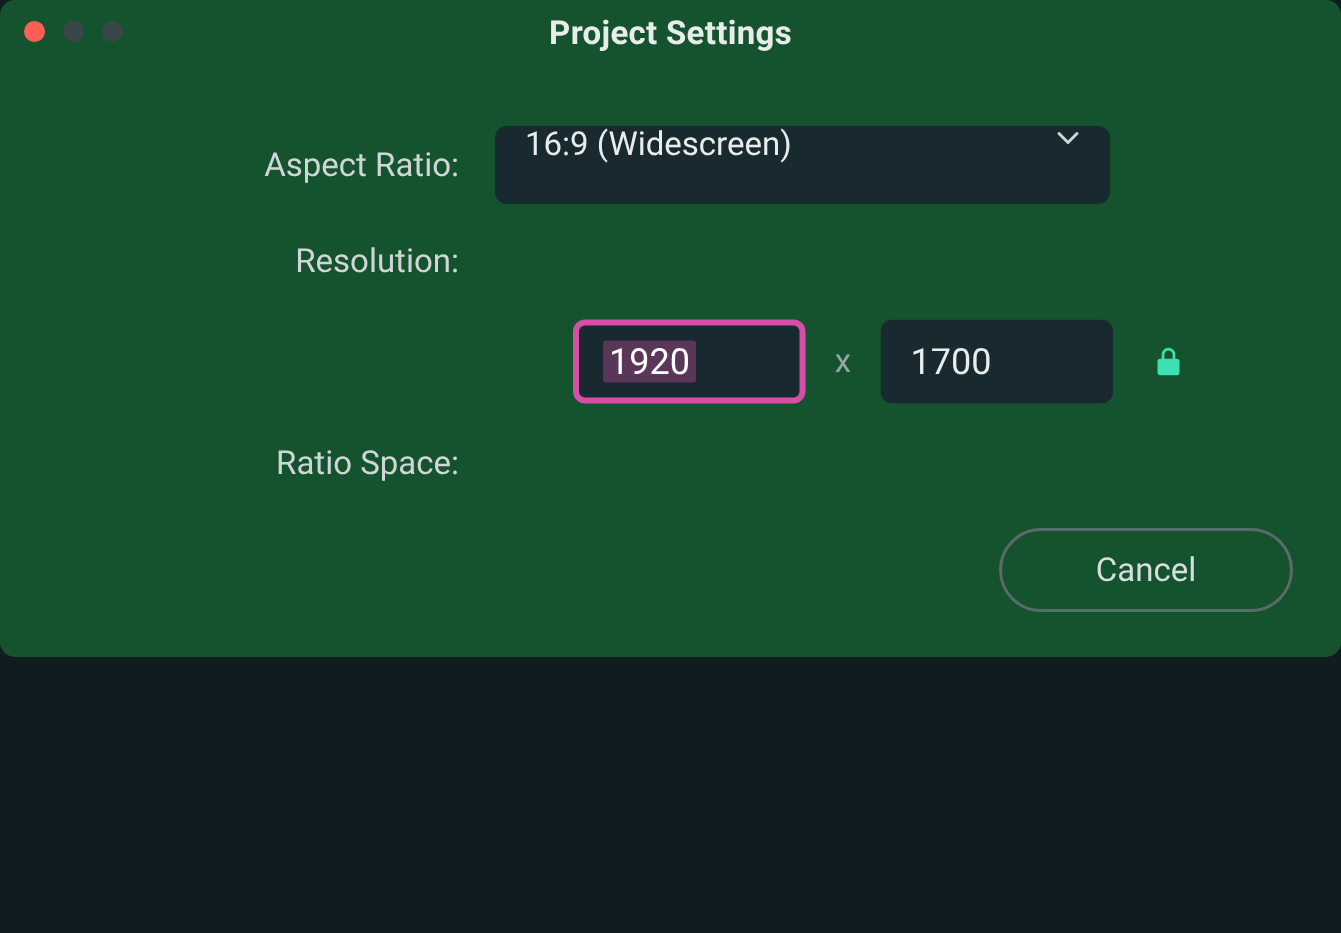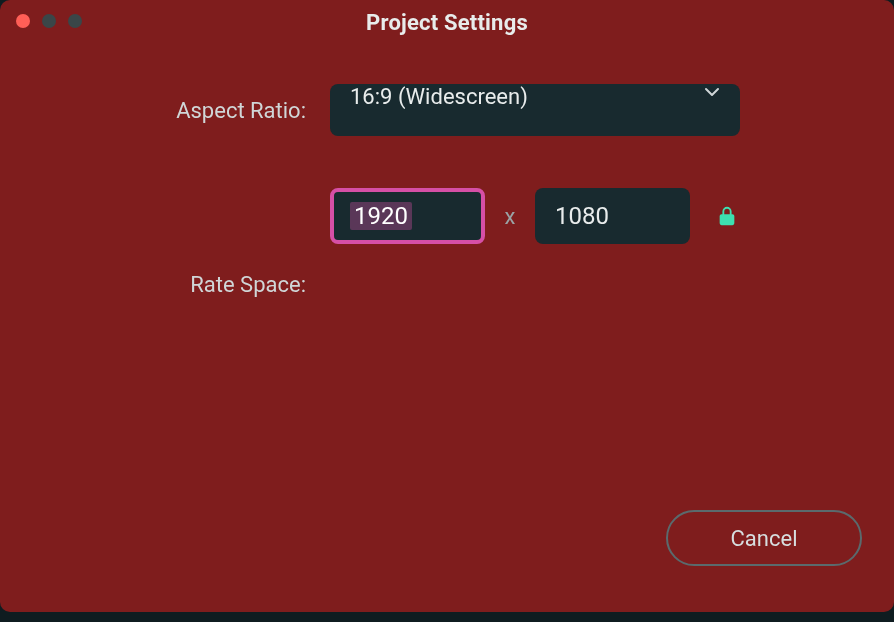--- a/index.html
+++ b/index.html
@@ -5,22 +5,22 @@
   * { box-sizing: border-box; margin: 0; padding: 0; }
   html, body { width: 894px; height: 622px; }
   body {
     font-family: -apple-system, BlinkMacSystemFont, "Segoe UI", Roboto, Helvetica, Arial, sans-serif;
     background: #0f1c20;
     color: #cfd6d8;
     overflow: hidden;
   }
   .window {
     width: 894px;
-    height: 612px;
-    background: #7f1d1d;
+    height: 438px;
+    background: #14532d;
     position: relative;
     border-radius: 10px;
   }
   .titlebar {
     height: 44px;
     display: flex;
     align-items: center;
     position: relative;
   }
   .traffic-lights {
@@ -79,20 +79,21 @@
     height: 16px;
     display: inline-block;
   }
   .chevron svg { display: block; }
   .res-inputs {
     display: flex;
     align-items: center;
     gap: 18px;
     margin-left: 290px;
     margin-bottom: 28px;
+    justify-content: center;
   }
   .num-input {
     width: 155px;
     height: 56px;
     background: #182a2f;
     border-radius: 8px;
     display: flex;
     align-items: center;
     padding: 0 16px;
     font-size: 24px;
@@ -115,21 +116,21 @@
     text-align: center;
   }
   .lock {
     margin-left: 8px;
     width: 22px;
     height: 22px;
     color: #3de0b0;
   }
   .footer {
     position: absolute;
-    bottom: 46px;
+    bottom: 30px;
     right: 32px;
     display: flex;
     gap: 26px;
   }
   .btn {
     height: 56px;
     min-width: 196px;
     border-radius: 30px;
     font-size: 22px;
     display: flex;
@@ -180,40 +181,41 @@
         <span>16:9 (Widescreen)</span>
         <span class="chevron">
           <svg viewBox="0 0 16 16" width="16" height="16">
               <path d="M2 5 L8 11 L14 5" stroke="#cfd6d8" stroke-width="2" fill="none" stroke-linecap="round" stroke-linejoin="round"></path>
             </svg>
         </span>
       </div>
     </div>
 
     <div class="row">
+      <div class="label">Resolution:</div>
     </div>
 
     <div class="res-inputs">
       <div class="num-input active">
         <span class="val">1920</span>
       </div>
       <div class="x-sep">x</div>
       <div class="num-input">
-        <span>1080</span>
+        <span>1700</span>
       </div>
       <span class="lock">
         <svg viewBox="0 0 24 24" width="22" height="22">
             <path fill="#3de0b0" d="M12 2a5 5 0 0 0-5 5v3H6a2 2 0 0 0-2 2v8a2 2 0 0 0 2 2h12a2 2 0 0 0 2-2v-8a2 2 0 0 0-2-2h-1V7a5 5 0 0 0-5-5zm-3 8V7a3 3 0 1 1 6 0v3H9z"></path>
           </svg>
       </span>
     </div>
 
 
     <div class="row">
-      <div class="label">Rate Space:</div>
+      <div class="label">Ratio Space:</div>
     </div>
 
   </div>
 
   <div class="footer">
     <div class="btn btn-cancel">
       <span>Cancel</span>
     </div>
   </div>
 

